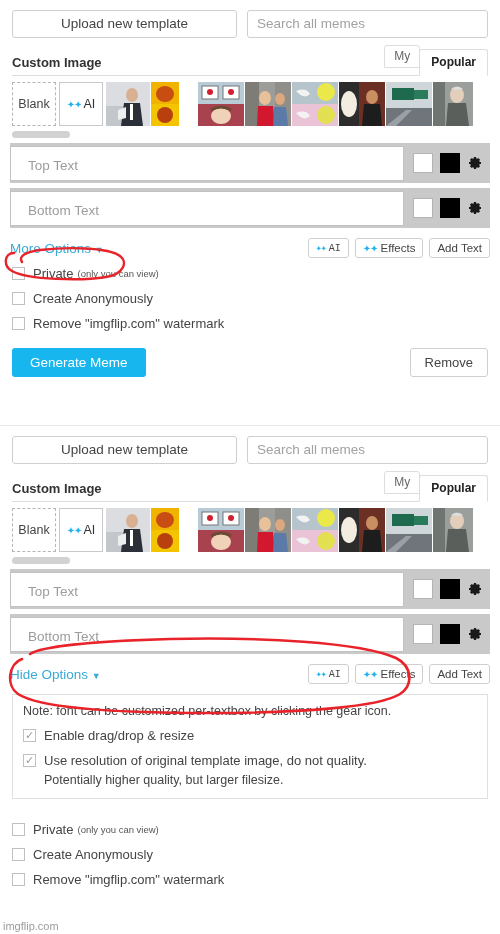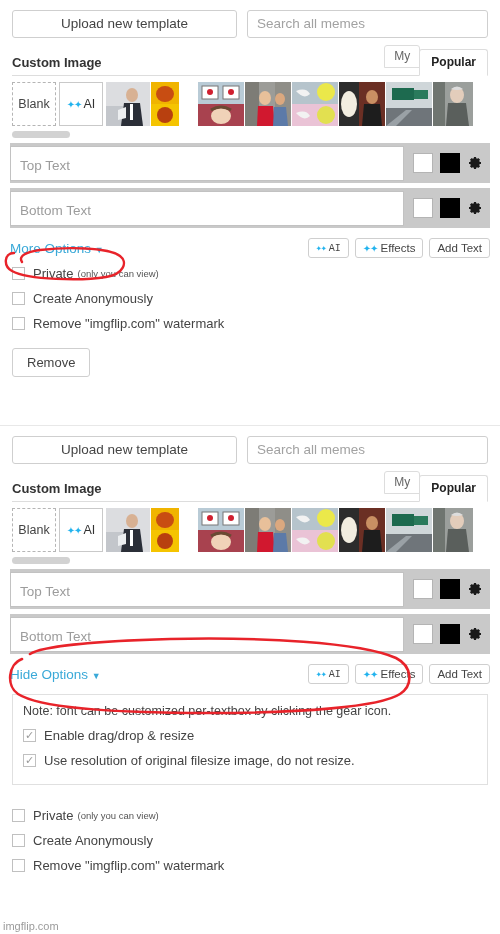--- a/index.html
+++ b/index.html
@@ -66,21 +66,21 @@
   .spark { color:#22b3ee; font-size:10px; letter-spacing:-1px; }
   .thumb-gap { width:18px; flex:0 0 auto; }
 
   .scrollbar { margin:3px 12px 0 12px; height:7px; position:relative; }
   .scroll-thumb { width:58px; height:7px; border-radius:4px; background:#d2d2d2; }
 
   
   .textrow { display:flex; margin:5px 10px 0 10px; background:#c9c9c9; height:40px; align-items:center; }
   .textrow .field {
     flex:1 1 auto; height:35px; line-height:38px; background:#fff;
-    border:1px solid #c2c2c2; font-size:13.5px; color:#9c9c9c; padding-left:9px;
+    border:1px solid #c2c2c2; font-size:13.5px; color:#9c9c9c; padding-left:17px;
   }
   .swatches { display:flex; align-items:center; gap:7px; padding:0 7px 0 9px; }
   .sw { width:20px; height:20px; border:1px solid #b4b4b4; }
   .sw.white { background:#fff; }
   .sw.black { background:#000; border-color:#000; }
   .gear { width:16px; height:16px; }
 
   
   .optrow { position:relative; display:flex; align-items:center; justify-content:space-between;
             margin:9px 10px 0 10px; height:22px; }
@@ -299,20 +299,21 @@
       <span class="box"></span>
       <span>Create Anonymously</span>
     </div>
     <div class="chk">
       <span class="box"></span>
       <span>Remove "imgflip.com" watermark</span>
     </div>
   </div>
 
   <div class="genrow">
+    <div class="gen-btn">Generate Meme</div>
     <div class="reset-btn">Remove</div>
   </div>
 
   <svg class="annot" width="500" height="425">
     <path d="M14 253 C4 253 3 266 12 271 C28 280 82 281 106 277 C124 274 128 262 120 256 C108 247 66 247 40 250 C26 252 18 256 22 262" stroke="#e8232a" stroke-width="2.4" fill="none" stroke-linecap="round"></path>
   </svg>
 </div>
 
 <div class="panel panel-bottom">
 
@@ -472,22 +473,23 @@
   </div>
 
   <div class="notebox">
     <div class="note-text">Note: font can be customized per-textbox by clicking the gear icon.</div>
     <div class="chk">
       <span class="box">✓</span>
       <span>Enable drag/drop &amp; resize</span>
     </div>
     <div class="chk">
       <span class="box">✓</span>
-      <span>Use resolution of original filesize image, do not resize.</span>
-    </div>
+      <span>Use resolution of original template image, do not quality.</span>
+    </div>
+    <div class="note-sub">Potentially higher quality, but larger filesize.</div>
   </div>
 
   <div class="checks" style="margin-top:18px;">
     <div class="chk">
       <span class="box"></span>
       <span>Private</span>
       <span class="hint">(only you can view)</span>
     </div>
     <div class="chk">
       <span class="box"></span>

